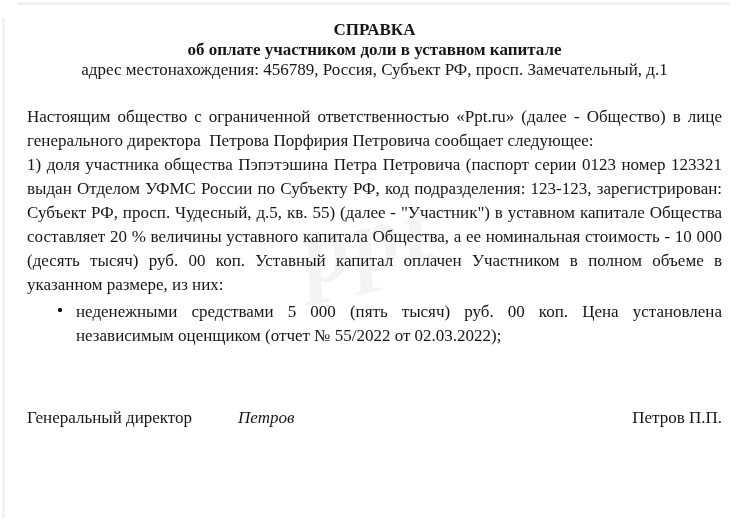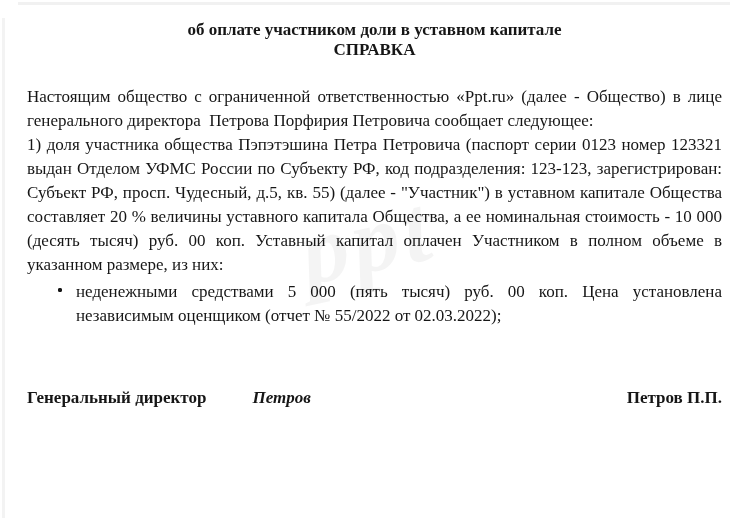--- a/index.html
+++ b/index.html
@@ -78,40 +78,40 @@
     top: -1px;
     font-size: 17px;
   }
   .signature-row {
     position: relative;
     z-index: 1;
     margin-top: 60px;
     display: grid;
     grid-template-columns: auto 1fr auto;
     align-items: baseline;
-    font-weight: bold;
   }
   .signature-row .sig-middle {
     font-style: italic;
     padding-left: 46px;
   }
 </style>
 </head>
 <body>
 
 <div class="page">
 
   <div class="edge-top"></div>
   <div class="edge-left"></div>
 
   <div class="watermark">ppt</div>
 
   <div class="doc-header">
+    <div class="bold">СПРАВКА</div>
     <div class="bold">об оплате участником доли в уставном капитале</div>
-    <div class="bold">СПРАВКА</div>
+    <div>адрес местонахождения: 456789, Россия, Субъект РФ, просп. Замечательный, д.1</div>
   </div>
 
   <div class="doc-body">
     <p>Настоящим общество с ограниченной ответственностью «Ppt.ru» (далее - Общество) в лице генерального директора &nbsp;Петрова Порфирия Петровича сообщает следующее:</p>
     <p>1) доля участника общества Пэпэтэшина Петра Петровича (паспорт серии 0123 номер 123321 выдан Отделом УФМС России по Субъекту РФ, код подразделения: 123-123, зарегистрирован: Субъект РФ, просп. Чудесный, д.5, кв. 55) (далее - "Участник") в уставном капитале Общества составляет 20 % величины уставного капитала Общества, а ее номинальная стоимость - 10 000 (десять тысяч) руб. 00 коп. Уставный капитал оплачен Участником в полном объеме в указанном размере, из них:</p>
     <ul>
       <li>
         <span class="bullet-dot">•</span>
       </li>
       <li>

